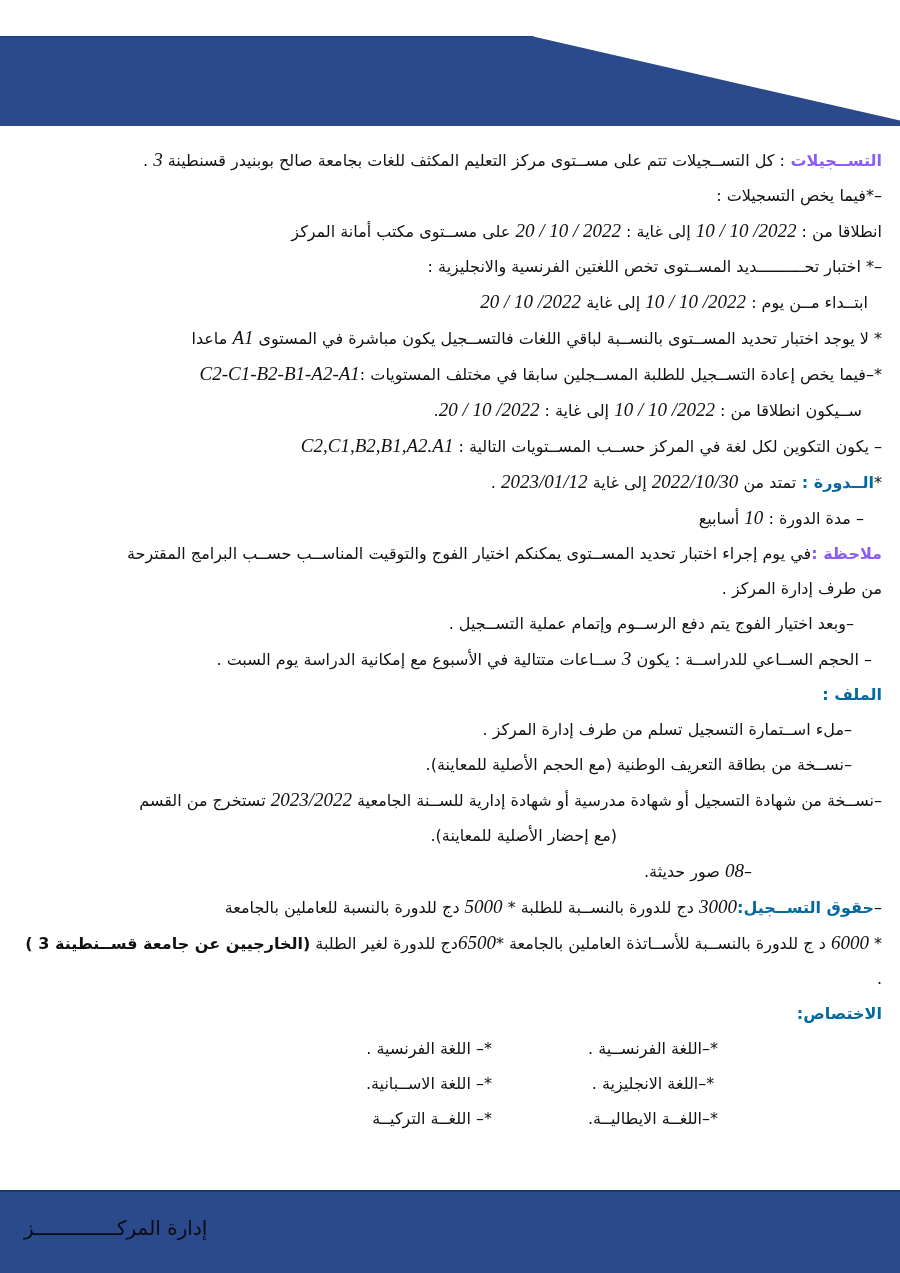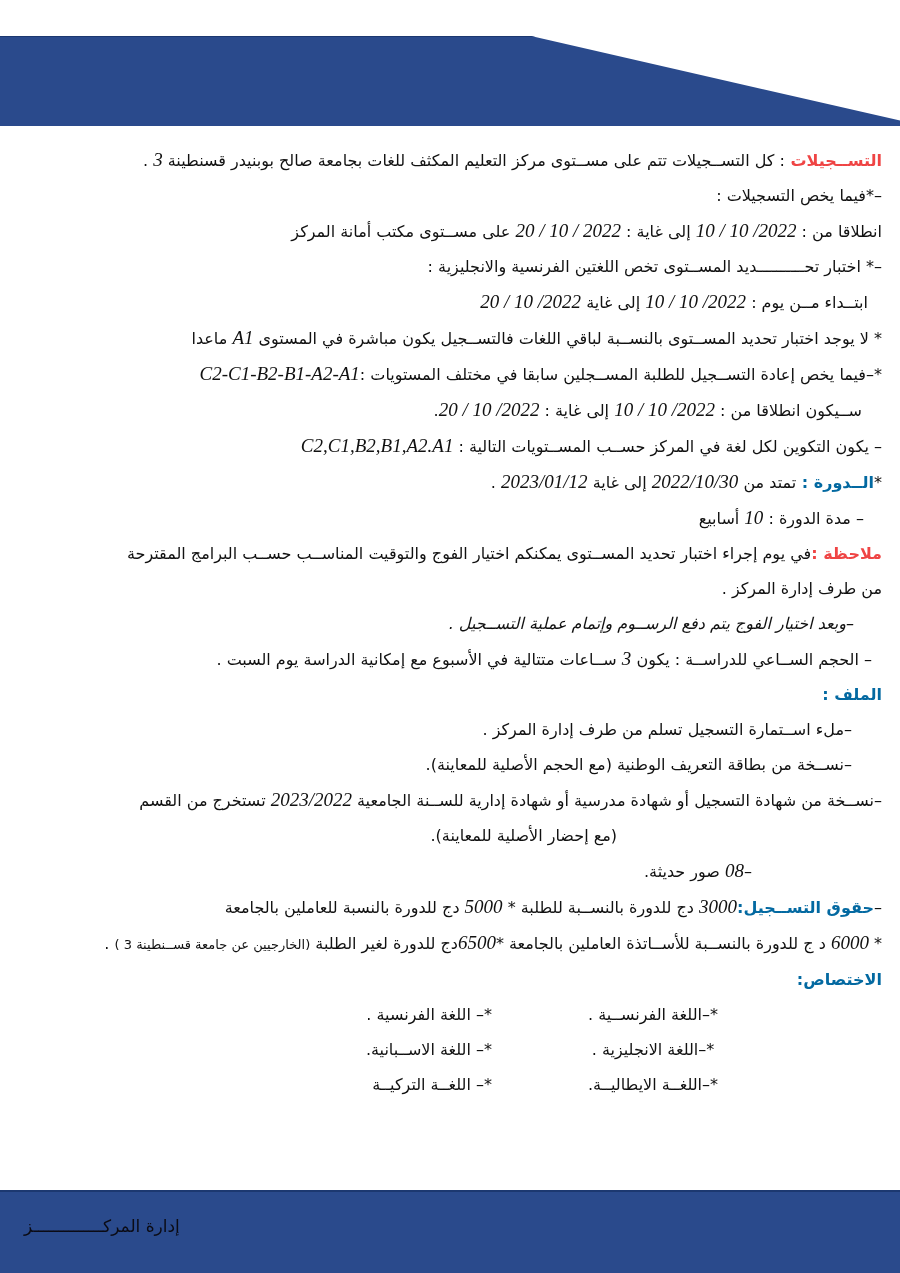--- a/index.html
+++ b/index.html
@@ -19,42 +19,42 @@
   }
   
   .banner-bottom{
     position:absolute;left:0;top:1190px;width:900px;height:83px;
     background:#2A4A8C;
     border-top:2px solid #1C3870;
   }
   .footer-label{
     position:absolute;left:24px;top:24px;
     direction:rtl;
-    font-size:17px;color:#0B0B14;
+    font-size:20px;color:#0B0B14;
     font-family:"DejaVu Sans",sans-serif;
     white-space:nowrap;
   }
   .content{
     position:absolute;top:142px;left:18px;right:18px;
     direction:rtl;
   }
   .line{
     direction:rtl;text-align:right;
     font-size:16px;line-height:35px;
     color:#111111;
   }
   .seg{unicode-bidi:isolate;}
   .seg-num{
     font-family:"Liberation Serif",serif;
     font-style:italic;
     font-size:19px;
   }
-  .seg-red{color:#ef4444;font-weight:700;}
+  .seg-red{color:#8b5cf6;font-weight:700;}
   .seg-darkred{color:#0369a1;font-weight:700;}
-  .seg-boldsmall{font-weight:400;font-size:13px;}
+  .seg-boldsmall{font-weight:700;font-size:16px;}
   .cols{display:flex;direction:rtl;}
   .col-r{width:390px;box-sizing:border-box;padding-right:68px;text-align:center;}
   .col-l{flex:1;text-align:right;}
 </style>
 </head>
 <body>
 
 <div class="page">
   <div class="banner-top"></div>
 
@@ -65,21 +65,21 @@
       <div class="line"><span class="seg">–* اختبار تحــــــــــديد المســتوى تخص اللغتين الفرنسية والانجليزية :</span></div>
       <div class="line" style="padding-right: 14px;"><span class="seg">ابتــداء مــن يوم : </span><span class="seg seg-num" dir="ltr">10 / 10 /2022</span><span class="seg"> إلى غاية </span><span class="seg seg-num" dir="ltr">20 / 10 /2022</span></div>
       <div class="line"><span class="seg">* لا يوجد اختبار تحديد المســتوى بالنســبة لباقي اللغات فالتســجيل يكون مباشرة في المستوى </span><span class="seg seg-num" dir="ltr">A1</span><span class="seg"> ماعدا</span></div>
       <div class="line"><span class="seg">*–فيما يخص إعادة التســجيل للطلبة المســجلين سابقا في مختلف المستويات :</span><span class="seg seg-num" dir="ltr">C2-C1-B2-B1-A2-A1</span></div>
       <div class="line" style="padding-right: 20px;"><span class="seg">ســيكون انطلاقا من : </span><span class="seg seg-num" dir="ltr">10 / 10 /2022</span><span class="seg"> إلى غاية : </span><span class="seg seg-num" dir="ltr">20 / 10 /2022</span><span class="seg">.</span></div>
       <div class="line"><span class="seg">– يكون التكوين لكل لغة في المركز حســب المســتويات التالية : </span><span class="seg seg-num" dir="ltr">C2,C1,B2,B1,A2.A1</span></div>
       <div class="line"><span class="seg">*</span><span class="seg seg-darkred">الــدورة : </span><span class="seg">تمتد من </span><span class="seg seg-num" dir="ltr">2022/10/30</span><span class="seg"> إلى غاية </span><span class="seg seg-num" dir="ltr">2023/01/12</span><span class="seg"> .</span></div>
       <div class="line" style="padding-right: 18px;"><span class="seg">– مدة الدورة : </span><span class="seg seg-num" dir="ltr">10</span><span class="seg"> أسابيع</span></div>
       <div class="line"><span class="seg seg-red">ملاحظة :</span><span class="seg">في يوم إجراء اختبار تحديد المســتوى يمكنكم اختيار الفوج والتوقيت المناســب حســب البرامج المقترحة</span></div>
       <div class="line"><span class="seg">من طرف إدارة المركز .</span></div>
-      <div class="line" style="padding-right: 28px; font-style: italic;"><span class="seg">–وبعد اختيار الفوج يتم دفع الرســوم وإتمام عملية التســجيل .</span></div>
+      <div class="line" style="padding-right: 28px;"><span class="seg">–وبعد اختيار الفوج يتم دفع الرســوم وإتمام عملية التســجيل .</span></div>
       <div class="line" style="padding-right: 10px;"><span class="seg">– الحجم الســاعي للدراســة : يكون </span><span class="seg seg-num" dir="ltr">3</span><span class="seg"> ســاعات متتالية في الأسبوع مع إمكانية الدراسة يوم السبت .</span></div>
       <div class="line"><span class="seg seg-darkred">الملف :</span></div>
       <div class="line" style="padding-right: 30px;"><span class="seg">–ملء اســتمارة التسجيل تسلم من طرف إدارة المركز .</span></div>
       <div class="line" style="padding-right: 30px;"><span class="seg">–نســخة من بطاقة التعريف الوطنية (مع الحجم الأصلية للمعاينة).</span></div>
       <div class="line"><span class="seg">–نســخة من شهادة التسجيل أو شهادة مدرسية أو شهادة إدارية للســنة الجامعية </span><span class="seg seg-num" dir="ltr">2023/2022</span><span class="seg"> تستخرج من القسم</span></div>
       <div class="line" style="padding-right: 265px;"><span class="seg">(مع إحضار الأصلية للمعاينة).</span></div>
       <div class="line" style="padding-right: 130px;"><span class="seg">–</span><span class="seg seg-num" dir="ltr">08</span><span class="seg"> صور حديثة.</span></div>
       <div class="line"><span class="seg">–</span><span class="seg seg-darkred">حقوق التســجيل:</span><span class="seg seg-num" dir="ltr">3000</span><span class="seg"> دج للدورة بالنســبة للطلبة * </span><span class="seg seg-num" dir="ltr">5000</span><span class="seg"> دج للدورة بالنسبة للعاملين بالجامعة</span></div>
       <div class="line"><span class="seg">* </span><span class="seg seg-num" dir="ltr">6000</span><span class="seg"> د ج للدورة بالنســبة للأســاتذة العاملين بالجامعة *</span><span class="seg seg-num" dir="ltr">6500</span><span class="seg">دج للدورة لغير الطلبة </span><span class="seg seg-boldsmall">(الخارجيين عن جامعة قســنطينة 3 )</span><span class="seg"> .</span></div>
       <div class="line"><span class="seg seg-darkred">الاختصاص:</span></div>

